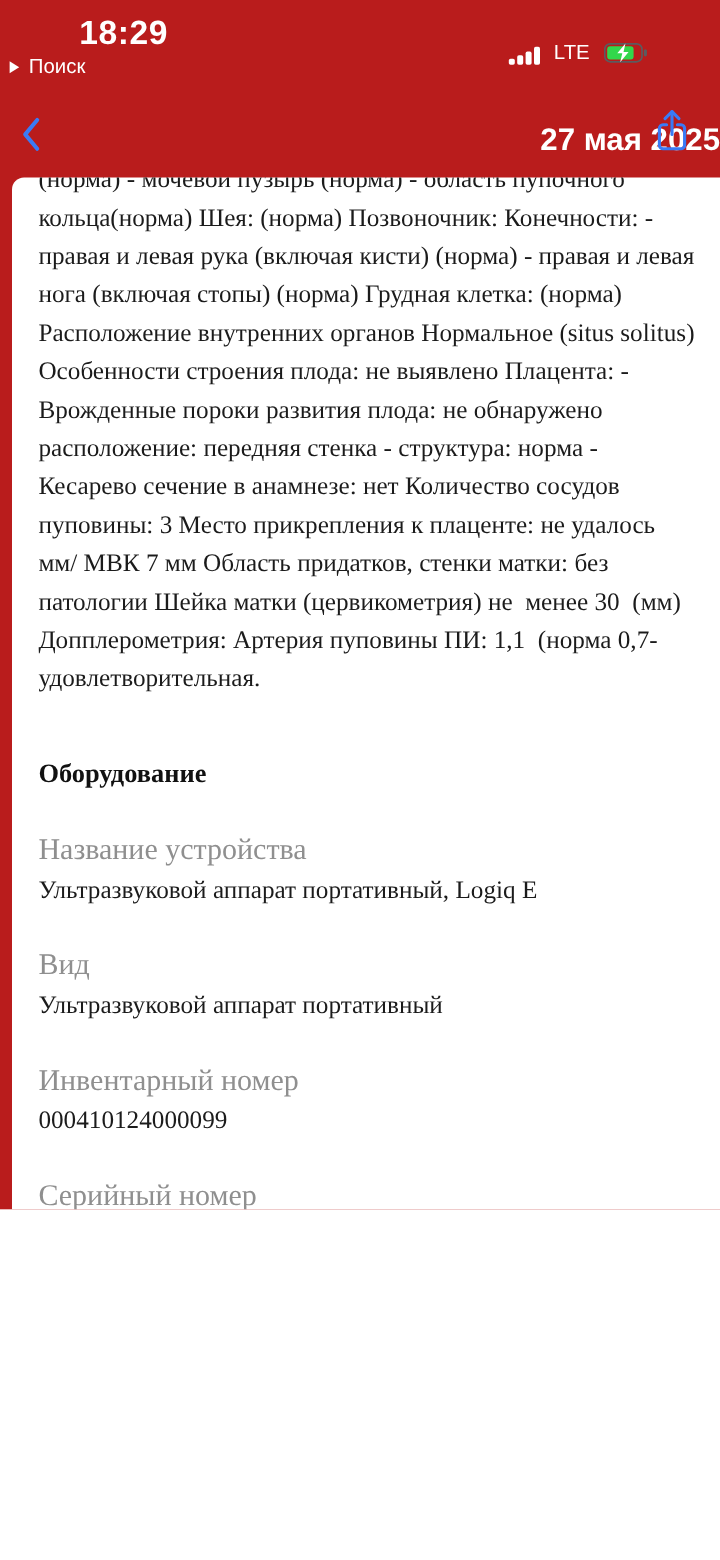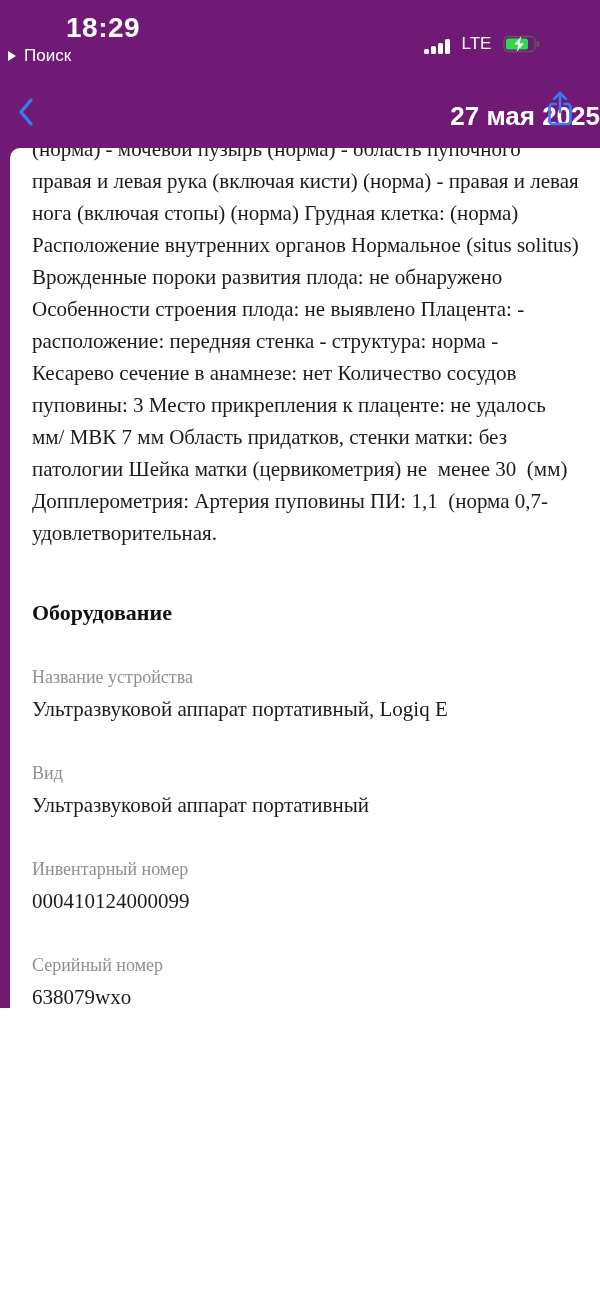--- a/index.html
+++ b/index.html
@@ -1,18 +1,18 @@
 <!DOCTYPE html>
 <html><head>
 <meta charset="utf-8">
 <style>
   html,body{margin:0;padding:0;}
   .phone{
     position:relative; width:600px; height:1008px;
-    background:#701a75; overflow:hidden;
+    background:#b91c1c; overflow:hidden;
     font-family:"Liberation Sans", sans-serif;
     -webkit-font-smoothing:antialiased;
   }
   
   .time{
     position:absolute; left:66px; top:12px;
     color:#fff; font-size:28px; font-weight:700; letter-spacing:.5px;
   }
   .back-app{
     position:absolute; left:8px; top:46px;
@@ -53,21 +53,21 @@
   }
   .report{margin-top:-15px;}
   .report-line{
     font-size:21px; line-height:32px; white-space:pre; color:#1b1b1b;
   }
   .section-header{
     margin-top:48px; font-size:22px; line-height:32px; font-weight:700; color:#111;
   }
   .field{margin-top:32px;}
   .field:first-of-type{margin-top:0;}
-  .field-label{font-size:18px; line-height:32px; color:#8f8f8f;}
+  .field-label{font-size:25px; line-height:32px; color:#8f8f8f;}
   .field-value{font-size:21px; line-height:32px; color:#1b1b1b;}
   
   .home-indicator{
     position:absolute; left:193px; top:1277px; width:214px; height:9px;
     background:#f2f2f2; border-radius:5px;
   }
 </style>
 </head>
 <body>
 
@@ -109,25 +109,26 @@
       <path d="M14 2 V21" fill="none" stroke="#3a7af5" stroke-width="2.6" stroke-linecap="round"></path>
       <path d="M14 2 L8.2 7.8 M14 2 L19.8 7.8" fill="none" stroke="#3a7af5" stroke-width="2.6" stroke-linecap="round" stroke-linejoin="round"></path>
       <path d="M9.5 13 H6.5 a3 3 0 0 0 -3 3 V30 a3 3 0 0 0 3 3 H21.5 a3 3 0 0 0 3 -3 V16 a3 3 0 0 0 -3 -3 H18.5" fill="none" stroke="#3a7af5" stroke-width="2.6" stroke-linecap="round"></path>
     </svg>
   </div>
 
   <div class="card">
 
     <div class="report">
       <div class="report-line">(норма) - мочевой пузырь (норма) - область пупочного</div>
+      <div class="report-line">кольца(норма) Шея: (норма) Позвоночник: Конечности: -</div>
       <div class="report-line">правая и левая рука (включая кисти) (норма) - правая и левая</div>
       <div class="report-line">нога (включая стопы) (норма) Грудная клетка: (норма)</div>
       <div class="report-line">Расположение внутренних органов Нормальное (situs solitus)</div>
+      <div class="report-line">Особенности строения плода: не выявлено Плацента: -</div>
       <div class="report-line">Врожденные пороки развития плода: не обнаружено</div>
-      <div class="report-line">Особенности строения плода: не выявлено Плацента: -</div>
       <div class="report-line">расположение: передняя стенка - структура: норма -</div>
       <div class="report-line">Кесарево сечение в анамнезе: нет Количество сосудов</div>
       <div class="report-line">пуповины: 3 Место прикрепления к плаценте: не удалось</div>
       <div class="report-line">мм/ МВК 7 мм Область придатков, стенки матки: без</div>
       <div class="report-line">патологии Шейка матки (цервикометрия) не  менее 30  (мм)</div>
       <div class="report-line">Допплерометрия: Артерия пуповины ПИ: 1,1  (норма 0,7-</div>
       <div class="report-line">удовлетворительная.</div>
     </div>
 
     <div class="section-header">Оборудование</div>

